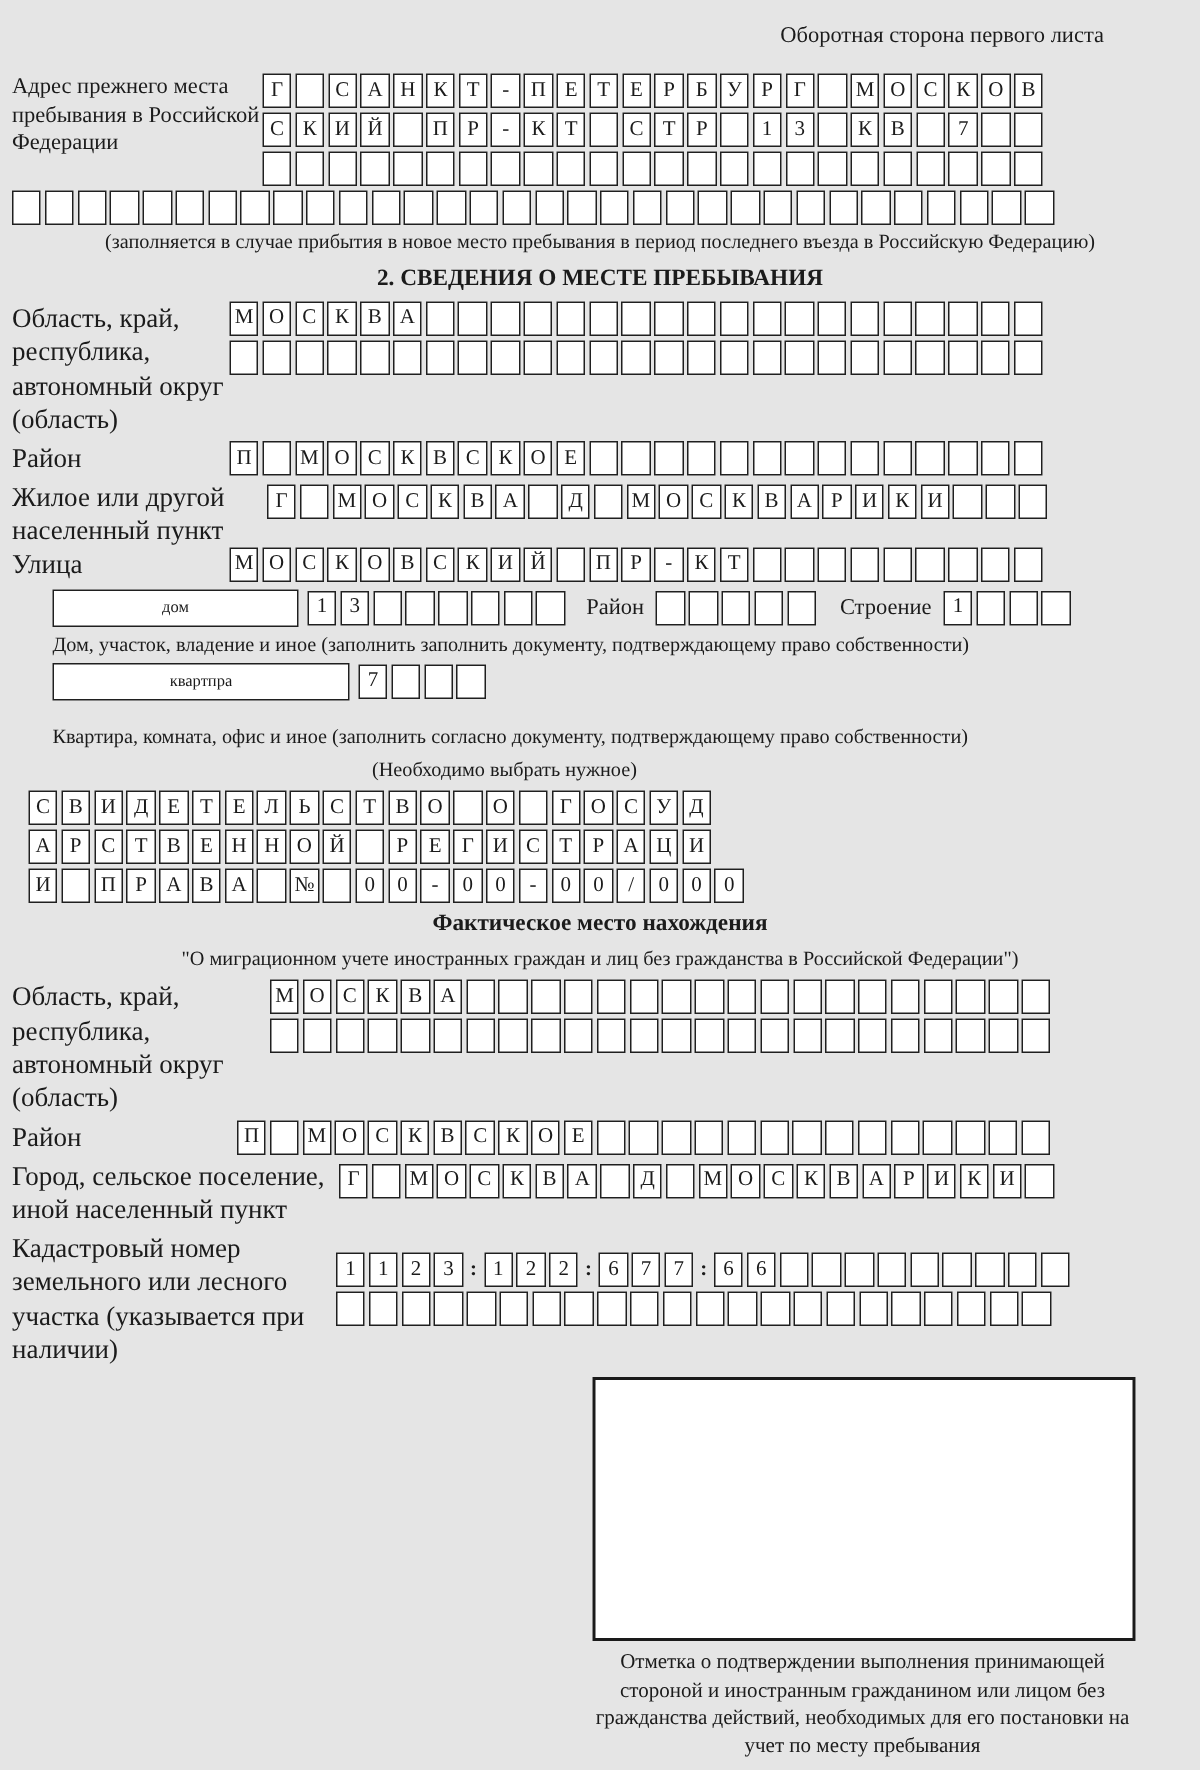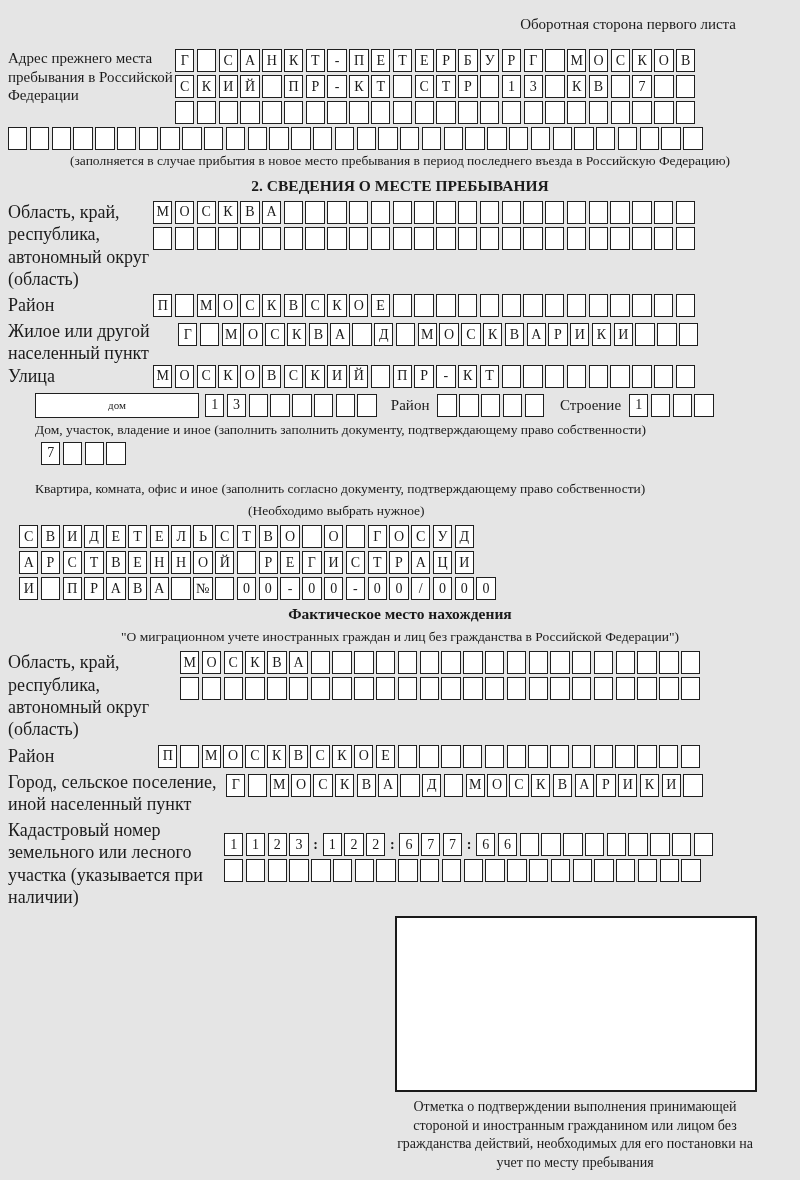--- a/index.html
+++ b/index.html
@@ -341,20 +341,21 @@
     <div class="boxrow" style="margin:0;">
         <span class="bx">1</span>
         <span class="bx"></span>
         <span class="bx"></span>
         <span class="bx"></span>
       </div>
   </div>
   <div class="caption" style="margin:4px 0 3px 27px;">Дом, участок, владение и иное (заполнить заполнить документу, подтверждающему право собственности)</div>
 
   <div class="inline-row" style="margin-left:27px;">
+    <div class="wide-box" style="width:196px;">квартпра</div>
     <div class="boxrow" style="margin:0 0 0 6px;">
         <span class="bx">7</span>
         <span class="bx"></span>
         <span class="bx"></span>
         <span class="bx"></span>
       </div>
   </div>
   <div class="caption" style="margin:16px 0 5px 27px;">Квартира, комната, офис и иное (заполнить согласно документу, подтверждающему право собственности)</div>
 
   <div class="caption" style="margin:3px 0 6px 240px;">(Необходимо выбрать нужное)</div>

